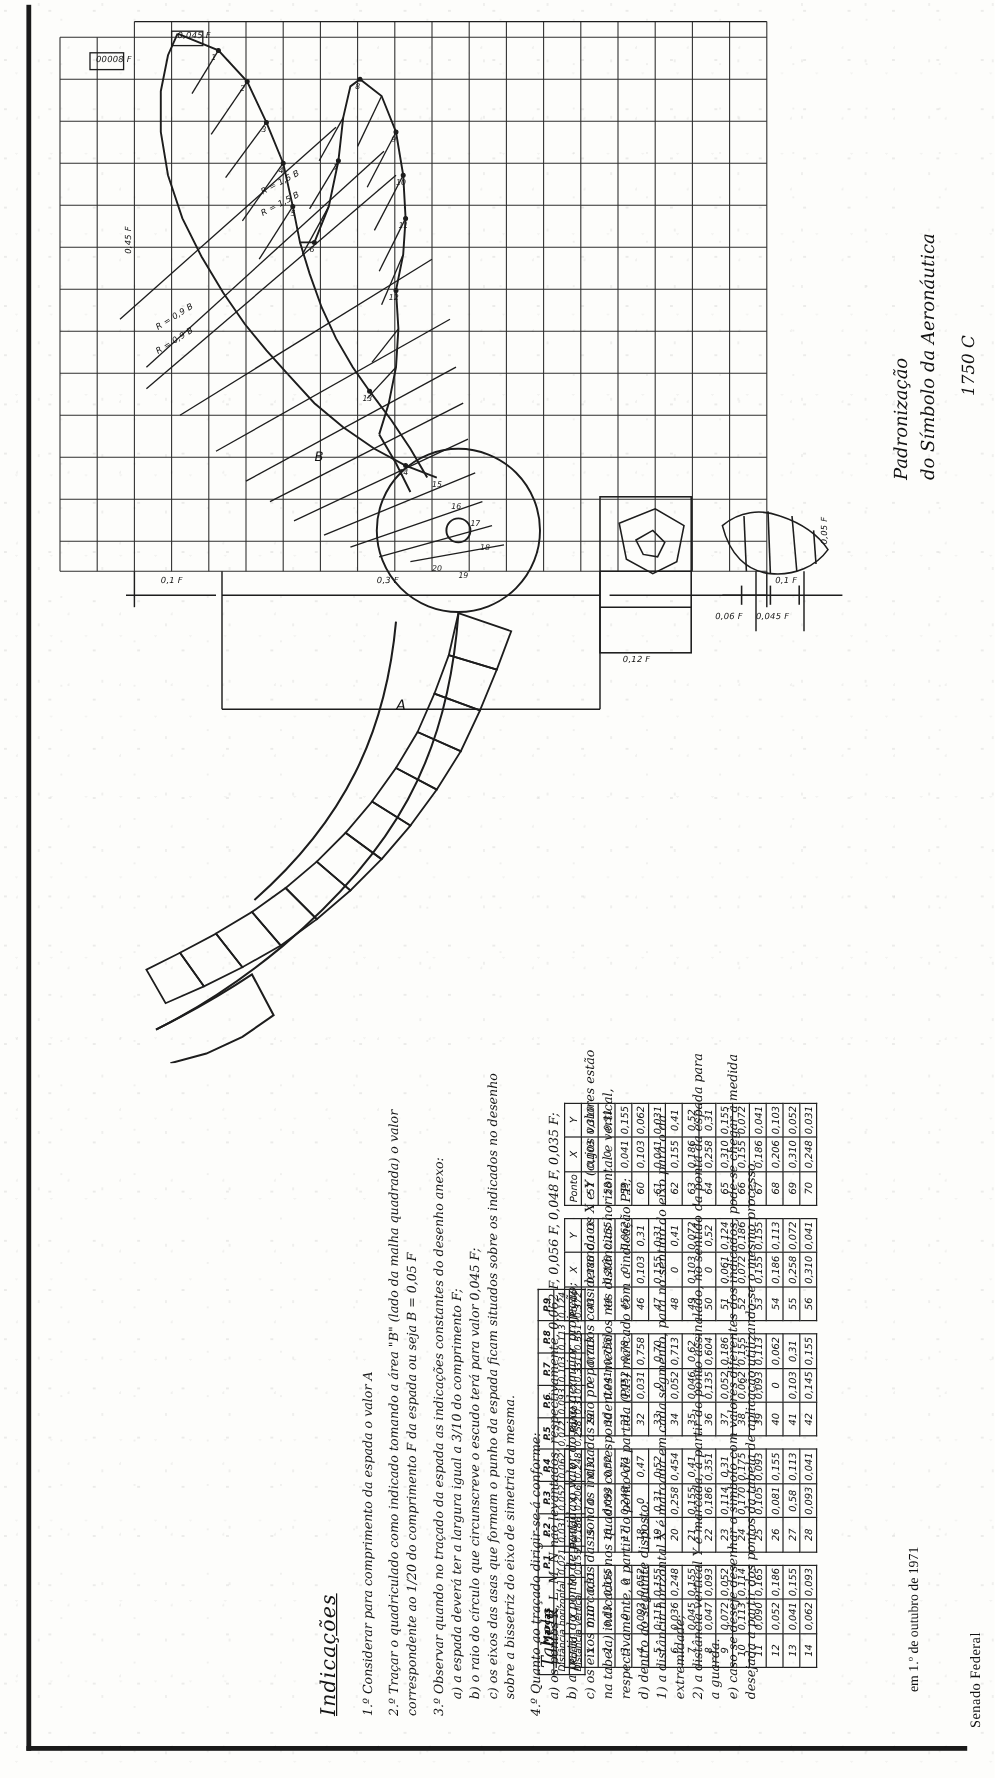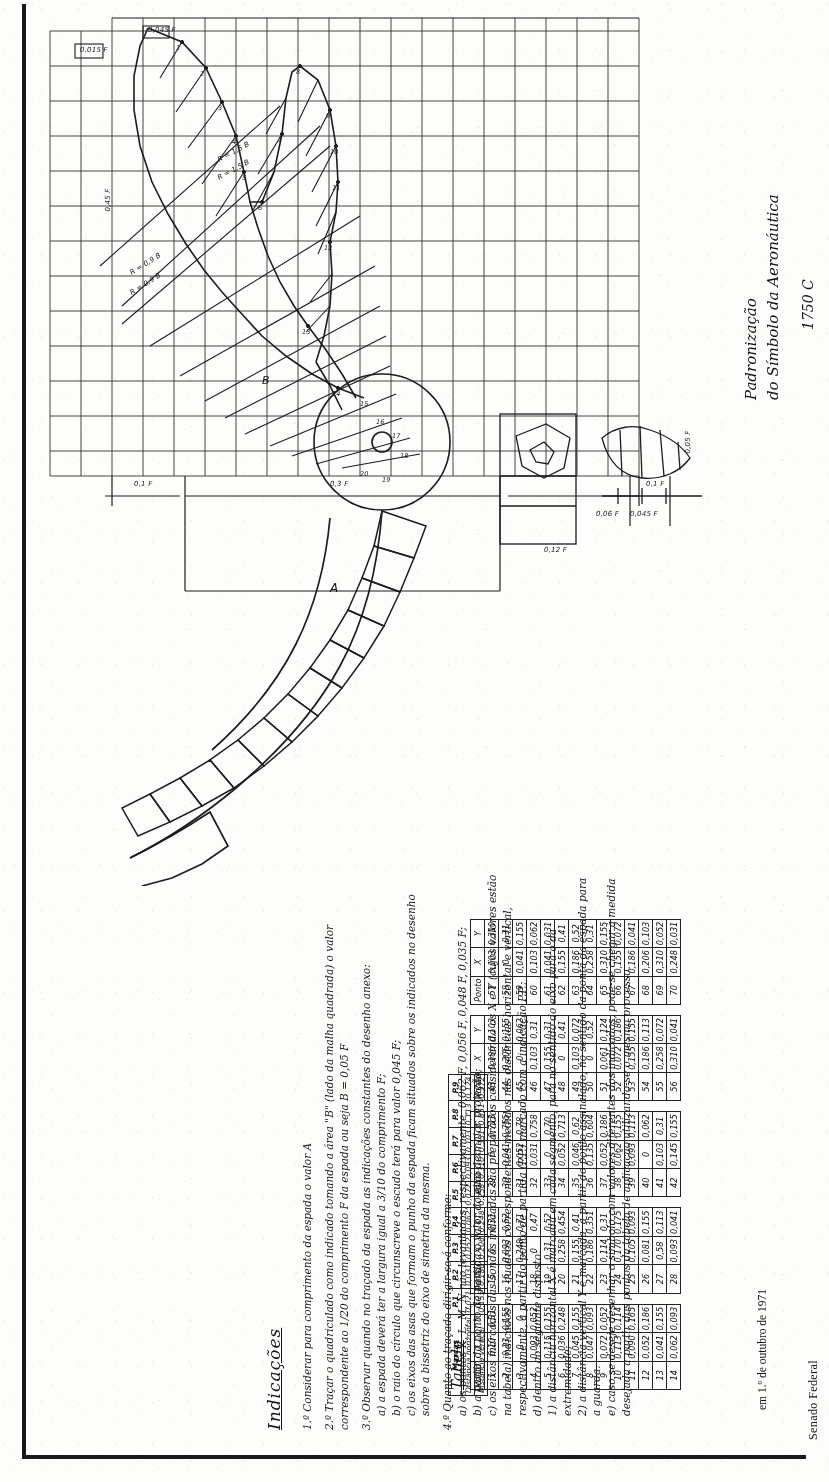--- a/index.html
+++ b/index.html
@@ -395,36 +395,36 @@
           <text x="302" y="390">14</text>
         <text x="330" y="400">15</text>
           <text x="346" y="418">16</text>
         <text x="362" y="432">17</text>
           <text x="370" y="452">18</text>
         <text x="352" y="476">19</text>
           <text x="330" y="470">20</text>
       </g>
     </svg>
 
-    <div class="tiny-label hand" style="left:50px;top:40px;">0,015 F</div>
+    <div class="tiny-label hand" style="left:50px;top:40px;">00008 F</div>
     <div class="tiny-label hand" style="left:118px;top:20px;">0,045 F</div>
     <div class="tiny-label hand" style="left:186px;top:142px;transform:rotate(-28deg);">R = 1,5 B</div>
     <div class="tiny-label hand" style="left:186px;top:160px;transform:rotate(-28deg);">R = 1,5 B</div>
     <div class="tiny-label hand" style="left:98px;top:254px;transform:rotate(-32deg);">R = 0,9 B</div>
     <div class="tiny-label hand" style="left:98px;top:274px;transform:rotate(-32deg);">R = 0,9 B</div>
     <div class="tiny-label hand" style="left:66px;top:190px;transform:rotate(-90deg);">0,45 F</div>
     <div class="tiny-label hand" style="left:232px;top:368px;font-size:11px;">B</div>
     <div class="tiny-label hand" style="left:300px;top:575px;font-size:12px;">A</div>
     <div class="tiny-label hand" style="left:104px;top:474px;">0,1 F</div>
-    <div class="tiny-label hand" style="left:300px;top:474px;">0,3 F</div>
+    <div class="tiny-label hand" style="left:284px;top:474px;">0,3 F</div>
     <div class="tiny-label hand" style="left:616px;top:474px;">0,1 F</div>
     <div class="tiny-label hand" style="left:646px;top:432px;transform:rotate(-90deg);">0,05 F</div>
     <div class="tiny-label hand" style="left:600px;top:504px;">0,045 F</div>
     <div class="tiny-label hand" style="left:566px;top:504px;text-align:right;">0,06 F</div>
-    <div class="tiny-label hand" style="left:514px;top:540px;">0,12 F</div>
+    <div class="tiny-label hand" style="left:489px;top:540px;">0,12 F</div>
   </div>
 
   <div id="instructions">
     <div class="title">Indicações</div>
 
     <span class="item">
       <span>1.º</span>
       <span>Considerar para comprimento da espada o valor A</span>
     </span>
 

